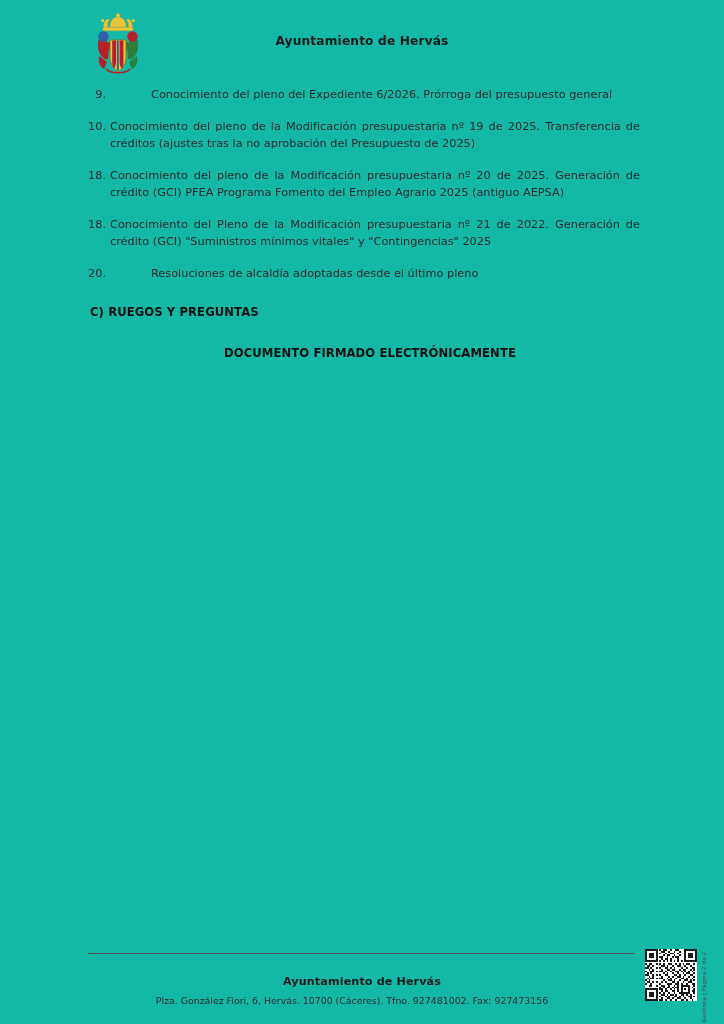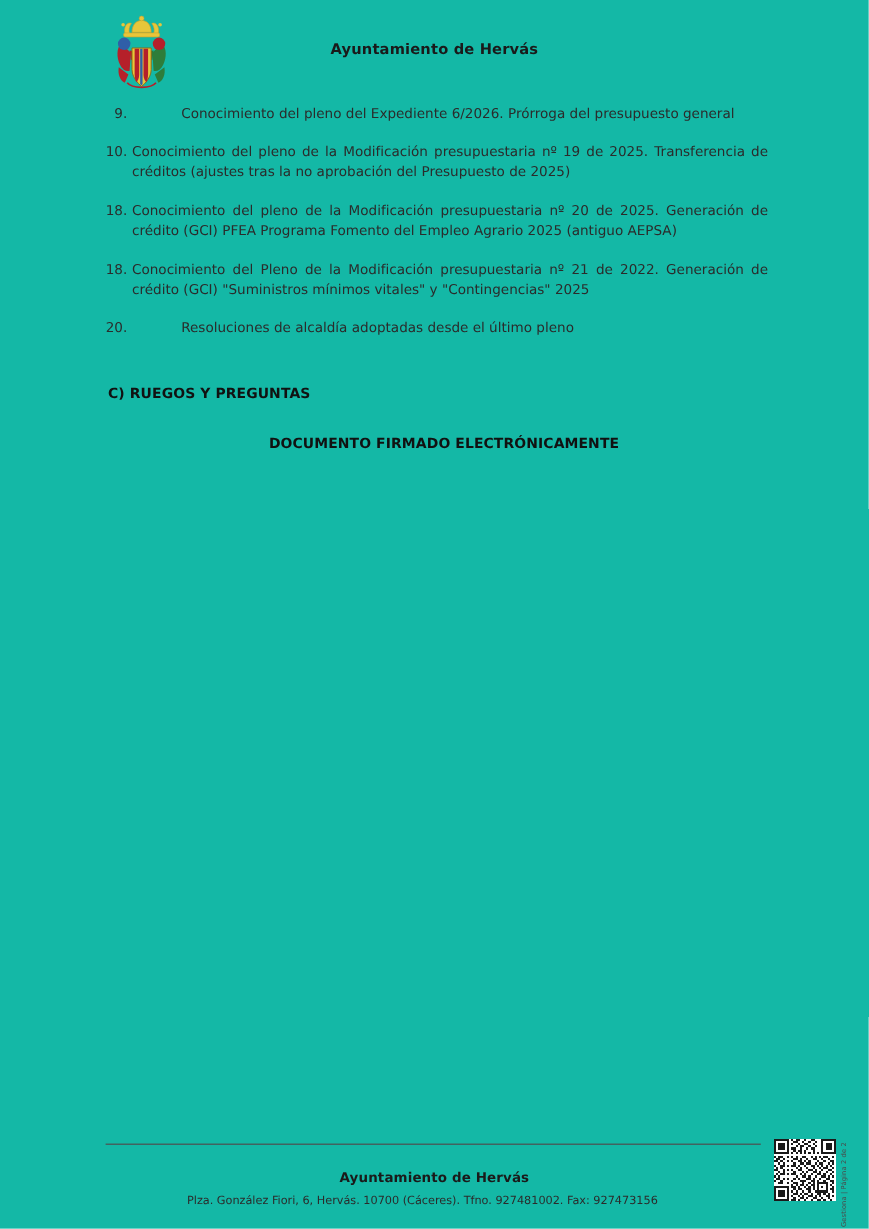--- a/index.html
+++ b/index.html
@@ -95,21 +95,21 @@
   .agenda-item:last-child .txt {
     text-align: left;
   }
   .agenda-item.single .txt {
     text-align: left;
     margin-left: 41px;
   }
 
   
   .section-heading {
-    margin: 38px 0 0 0;
+    margin: 22px 0 0 0;
     padding: 0 84px 0 90px;
     font-size: 11.6px;
     font-weight: bold;
     line-height: 17px;
     color: #111111;
     letter-spacing: 0.1px;
   }
   .signature-line {
     margin: 24px 0 0 10px;
     padding: 0 84px 0 90px;

